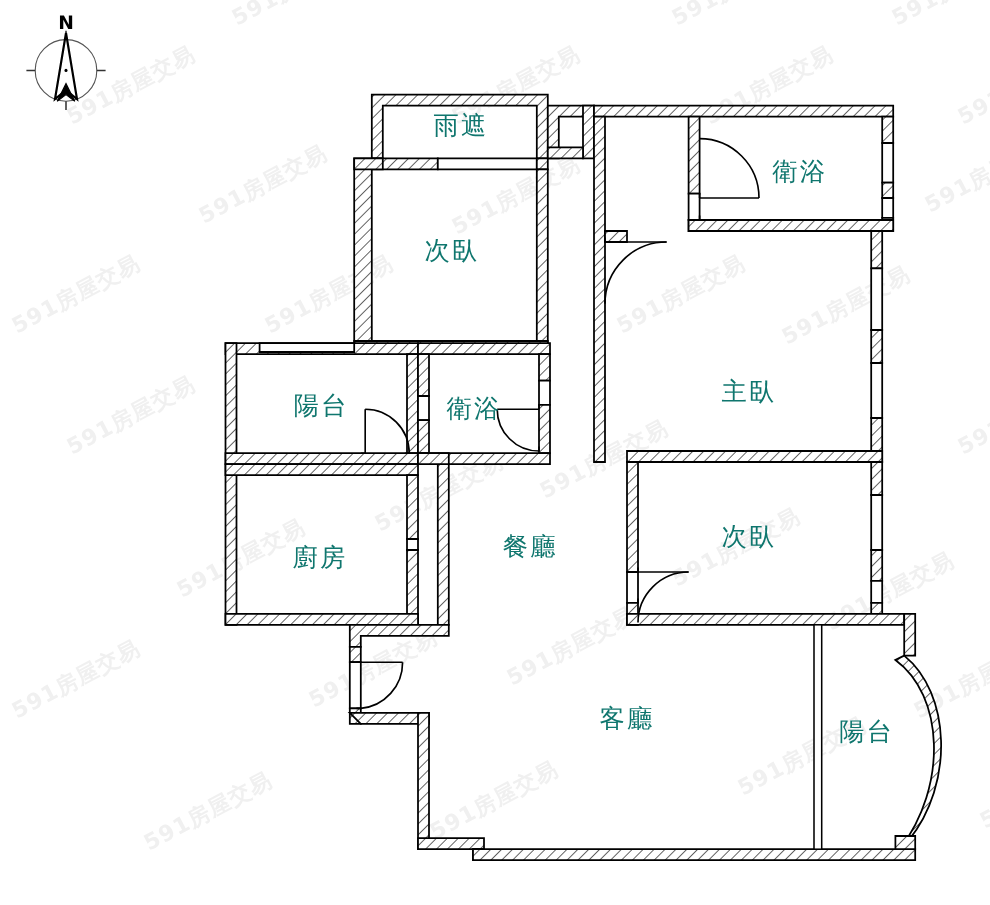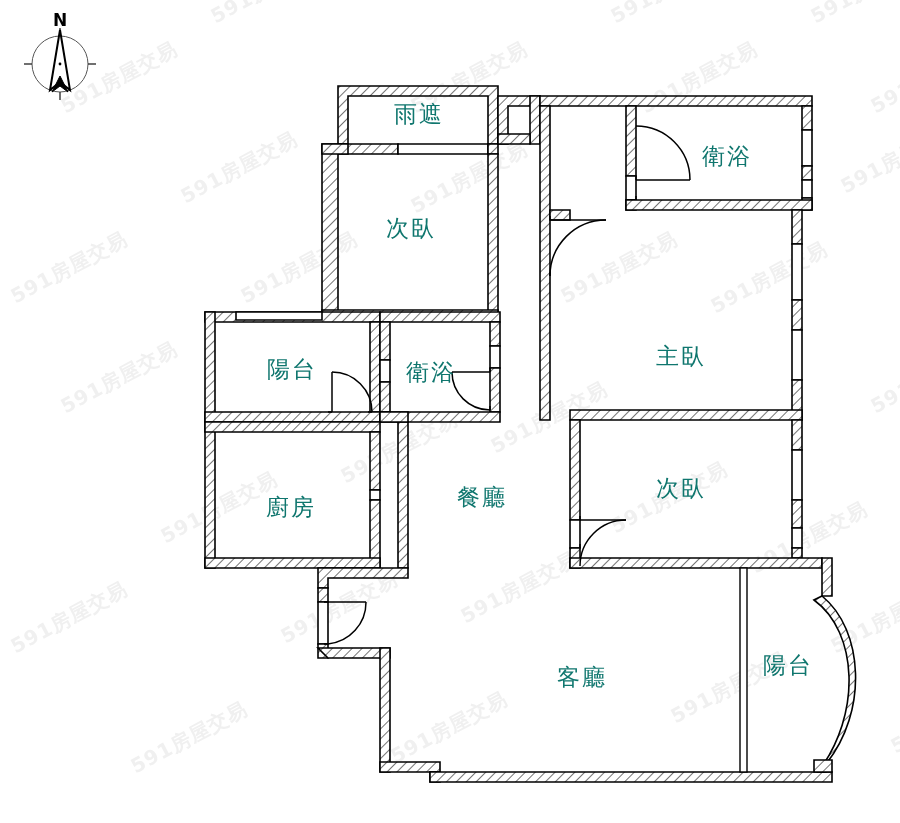--- a/index.html
+++ b/index.html
@@ -250,17 +250,17 @@
   <div id="labels-layer">
       <div class="room-label" style="left: 419px; top: 114px;">雨遮</div>
       <div class="room-label" style="left: 411px; top: 228px;">次臥</div>
       <div class="room-label" style="left: 727px; top: 156px;">衛浴</div>
       <div class="room-label" style="left: 681px; top: 313px; margin-top: 43px;">主臥</div>
       <div class="room-label" style="left: 292px; top: 369px;">陽台</div>
       <div class="room-label" style="left: 431px; top: 372px;">衛浴</div>
       <div class="room-label" style="left: 291px; top: 507px; text-align: right;">廚房</div>
       <div class="room-label" style="left: 482px; top: 497px;">餐廳</div>
       <div class="room-label" style="left: 681px; top: 488px;">次臥</div>
-      <div class="room-label" style="left: 570px; top: 677px; margin-left: 12px;">客廳</div>
+      <div class="room-label" style="left: 570px; top: 653px;">客廳</div>
       <div class="room-label" style="left: 788px; top: 665px;">陽台</div>
     </div>
 
 </div>
 
 </body></html>

